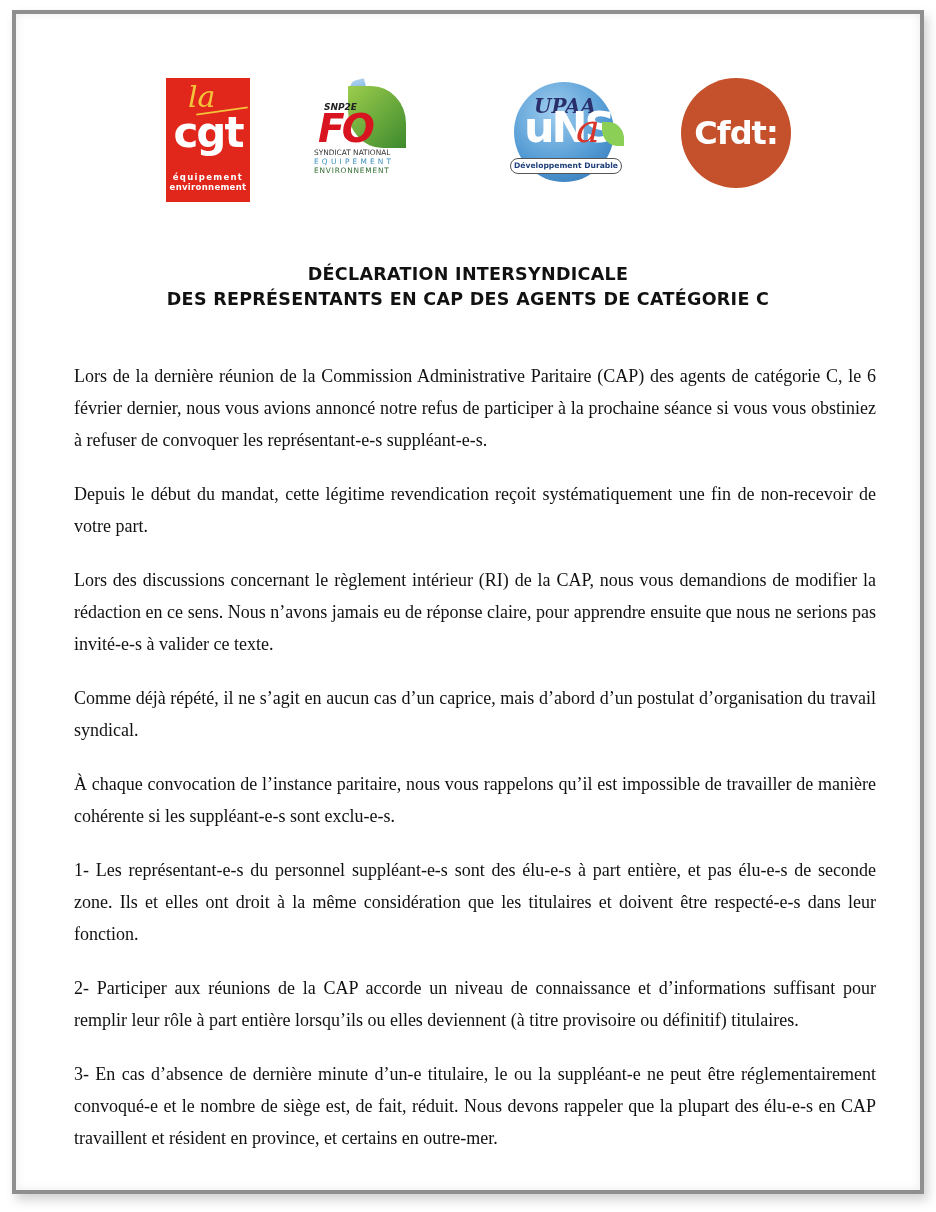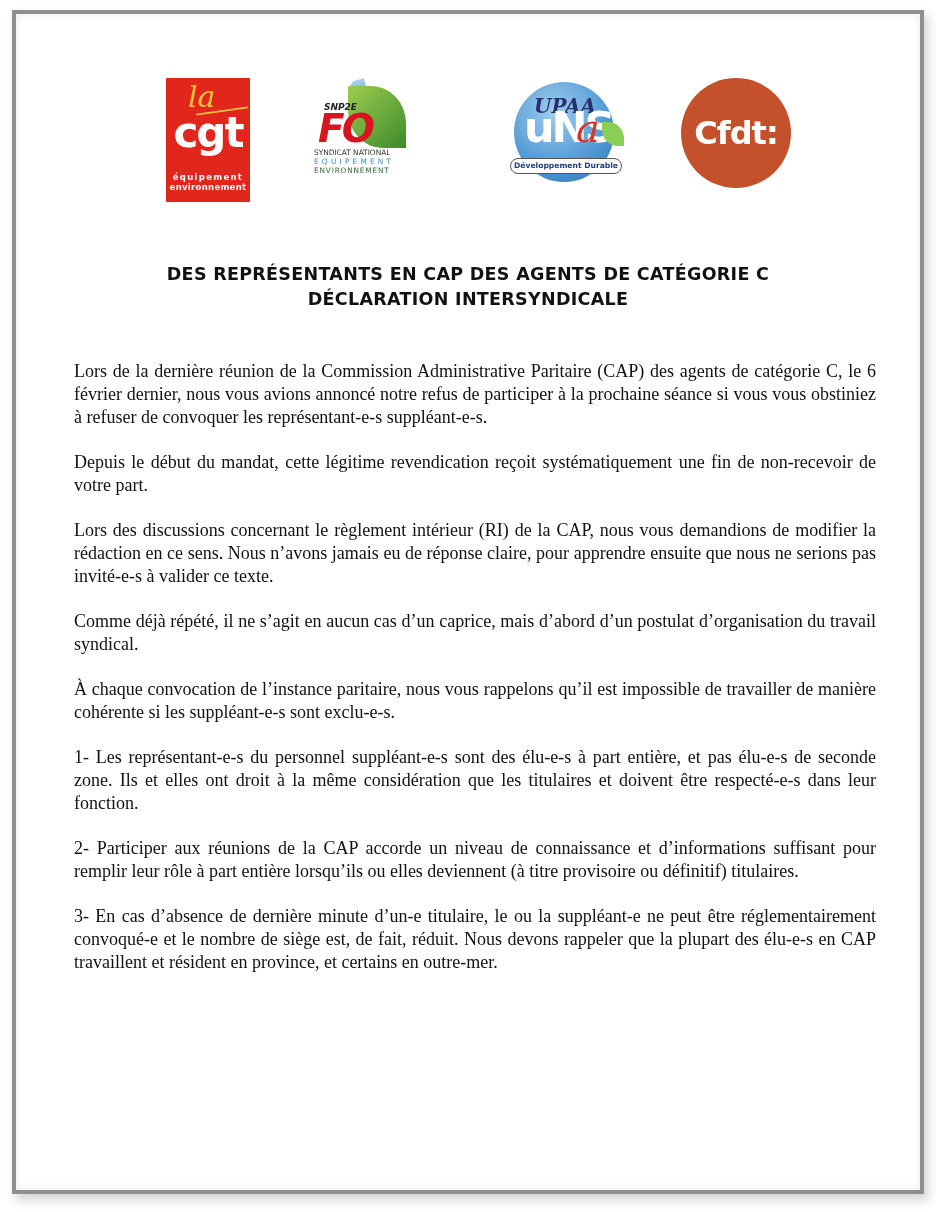--- a/index.html
+++ b/index.html
@@ -54,21 +54,21 @@
     border: 1px solid #555; border-radius: 8px; font-family: "DejaVu Sans", sans-serif; font-weight: bold;
     font-size: 7.6px; line-height: 14px; text-align: center; color: #1f3f7a; }
   
   .cfdt { left: 681px; top: 10px; width: 110px; height: 110px; border-radius: 50%; background: #c4512b;
     display: flex; align-items: center; justify-content: center; }
   .cfdt span { font-family: "DejaVu Sans", sans-serif; font-weight: bold; color: #fff; font-size: 32px; letter-spacing: -1px; }
 
   .title { position: absolute; top: 262px; left: 0; width: 100%; text-align: center;
     font-family: "DejaVu Sans", sans-serif; font-weight: bold; font-size: 17.5px; line-height: 25px; color: #111; letter-spacing: 0.3px; }
 
-  .body { position: absolute; top: 360px; left: 74px; width: 802px; font-size: 18px; line-height: 23px; color: #111; }
+  .body { position: absolute; top: 360px; left: 74px; width: 802px; font-size: 18px; line-height: 32px; color: #111; }
   .body p { margin: 0 0 22px 0; text-align: justify; }
   .body p.last { font-family: "Liberation Sans Narrow", "Liberation Serif", serif; }
 </style>
 </head>
 <body>
 
 <div class="frame"></div>
 
 <div class="logos">
   <div class="logo cgt">
@@ -97,22 +97,22 @@
     <div class="leaf"></div>
     <div class="band">Développement Durable</div>
   </div>
 
   <div class="logo cfdt">
     <span>Cfdt:</span>
   </div>
 </div>
 
 <div class="title">
+  <div>DÉCLARATION INTERSYNDICALE</div>
   <div>DES REPRÉSENTANTS EN CAP DES AGENTS DE CATÉGORIE C</div>
-  <div>DÉCLARATION INTERSYNDICALE</div>
 </div>
 
 <div class="body">
   <p>Lors de la dernière réunion de la Commission Administrative Paritaire (CAP) des agents de catégorie C, le 6 février dernier, nous vous avions annoncé notre refus de participer à la prochaine séance si vous vous obstiniez à refuser de convoquer les représentant-e-s suppléant-e-s.</p>
   <p>Depuis le début du mandat, cette légitime revendication reçoit systématiquement une fin de non-recevoir de votre part.</p>
   <p>Lors des discussions concernant le règlement intérieur (RI) de la CAP, nous vous demandions de modifier la rédaction en ce sens. Nous n’avons jamais eu de réponse claire, pour apprendre ensuite que nous ne serions pas invité-e-s à valider ce texte.</p>
   <p>Comme déjà répété, il ne s’agit en aucun cas d’un caprice, mais d’abord d’un postulat d’organisation du travail syndical.</p>
   <p>À chaque convocation de l’instance paritaire, nous vous rappelons qu’il est impossible de travailler de manière cohérente si les suppléant-e-s sont exclu-e-s.</p>
   <p>1- Les représentant-e-s du personnel suppléant-e-s sont des élu-e-s à part entière, et pas élu-e-s de seconde zone. Ils et elles ont droit à la même considération que les titulaires et doivent être respecté-e-s dans leur fonction.</p>
   <p>2- Participer aux réunions de la CAP accorde un niveau de connaissance et d’informations suffisant pour remplir leur rôle à part entière lorsqu’ils ou elles deviennent (à titre provisoire ou définitif) titulaires.</p>

